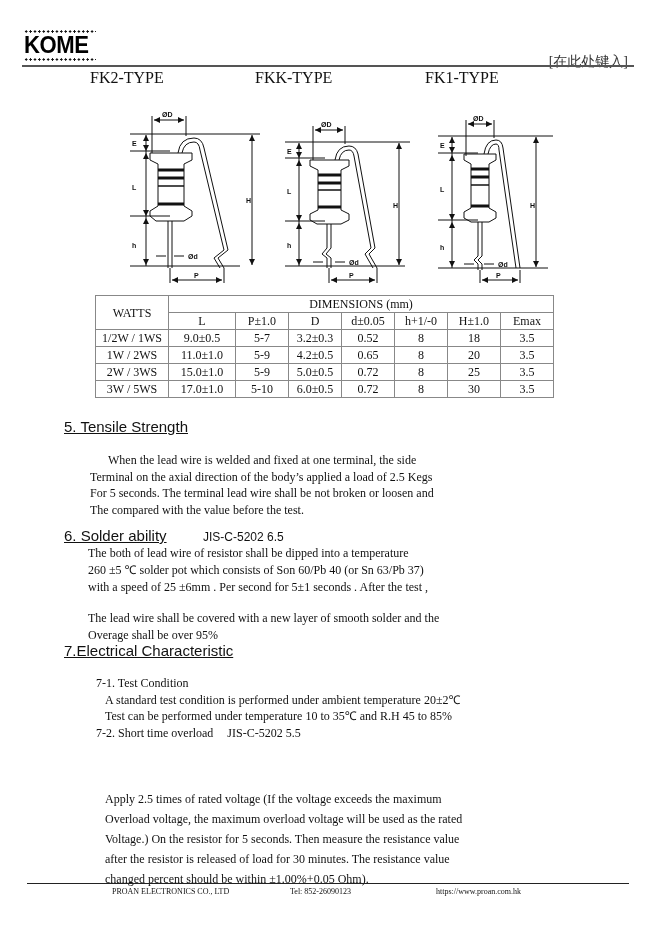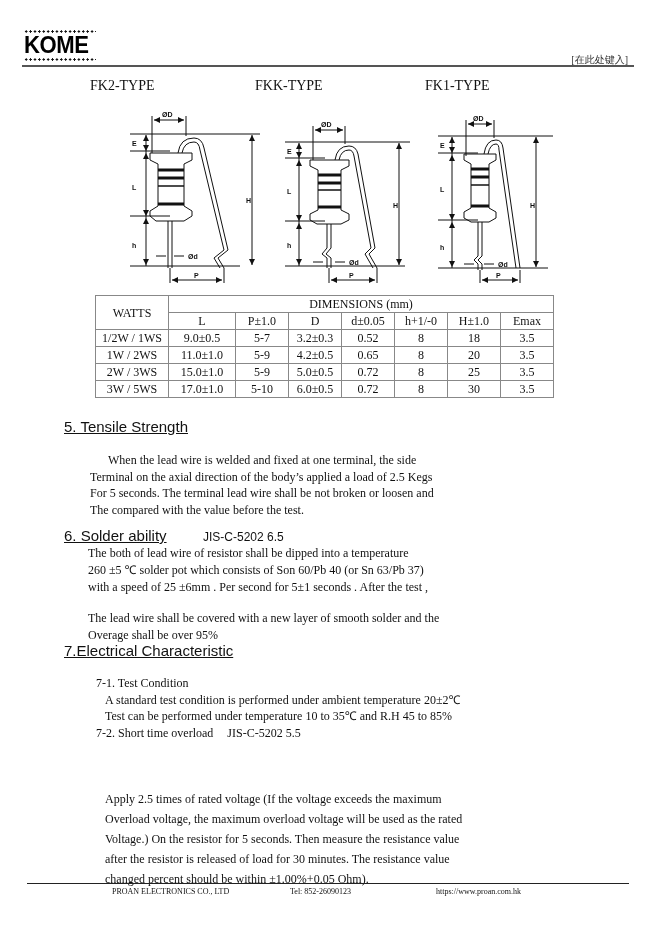--- a/index.html
+++ b/index.html
@@ -6,25 +6,25 @@
   body { width: 650px; height: 925px; position: relative; overflow: hidden;
          font-family: "Liberation Serif", serif; color: #111; }
 
   
   .logo { position: absolute; left: 24px; top: 30px; width: 72px; }
   .logo .dots { height: 3px; background-image: radial-gradient(circle, #111 1px, transparent 1.3px);
                 background-size: 4.4px 3px; background-repeat: repeat-x; }
   .logo .word { font-family: "Liberation Sans", sans-serif; font-weight: bold; font-size: 24px;
                 line-height: 22px; letter-spacing: -0.5px; transform: scaleX(0.92); transform-origin: left;
                 margin: 1px 0 2px 0; color: #000; }
-  .header-right { position: absolute; right: 22px; top: 53px; font-size: 10px; color: #333; }
+  .header-right { position: absolute; right: 22px; top: 53px; font-size: 14px; color: #333; }
   .header-rule { position: absolute; left: 22px; right: 16px; top: 65px; height: 2px; background: #555; }
 
   
-  .type-title { position: absolute; top: 78px; font-size: 14px; color: #111; }
+  .type-title { position: absolute; top: 69px; font-size: 16px; color: #111; }
 
   
   .diagram { position: absolute; top: 108px; }
   .diagram svg { display: block; }
   .dim-lbl { font-family: "Liberation Sans", sans-serif; font-size: 7px; font-weight: bold; fill: #111; }
 
   
   .dim-table { position: absolute; left: 95px; top: 295px; border-collapse: collapse;
                font-size: 12px; }
   .dim-table td { border: 1px solid #888; text-align: center; padding: 0 2px; height: 16px; line-height: 16px; }

